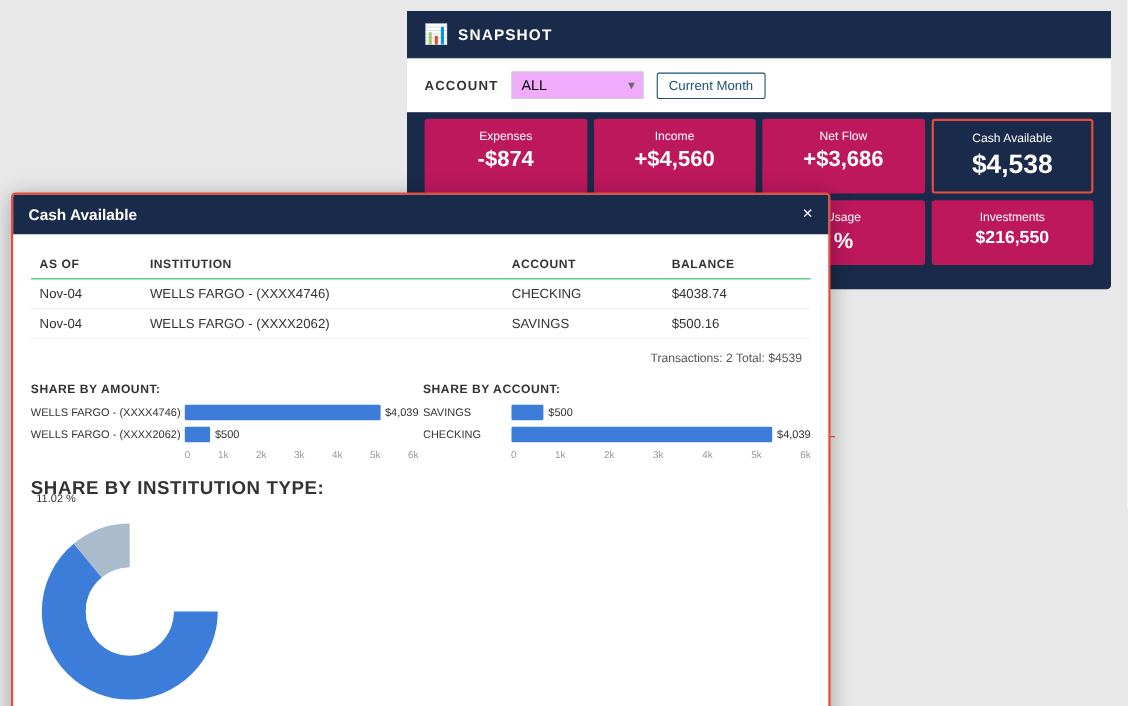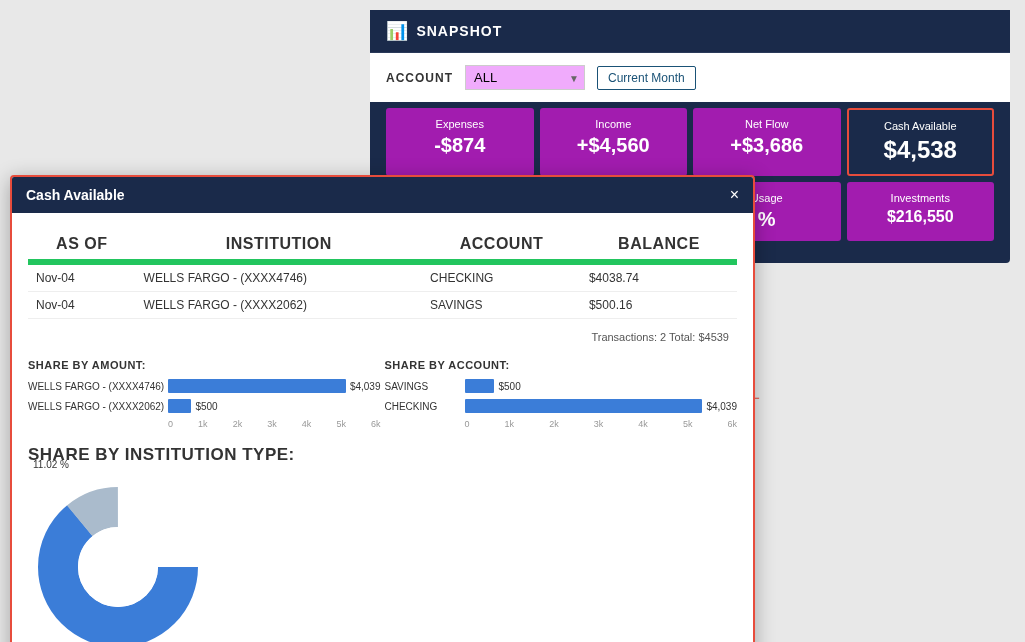--- a/index.html
+++ b/index.html
@@ -95,21 +95,21 @@
     }
 
     .metrics-grid {
       display: grid;
       grid-template-columns: repeat(4, 1fr);
       gap: 6px;
       padding: 6px 16px;
     }
 
     .metric-card {
-      background: #a21caf;
+      background: #be185d;
       color: white;
       padding: 10px 12px;
       border-radius: 3px;
       text-align: center;
     }
 
     .metric-card.dark {
       background: #1a2a4a;
       border: 2px solid #e74c3c;
     }
@@ -181,25 +181,25 @@
     
     .data-table {
       width: 100%;
       border-collapse: collapse;
       font-size: 12px;
       margin-bottom: 8px;
     }
 
     .data-table th {
       font-weight: bold;
-      font-size: 16px;
-      color: #333;
-      text-align: center;
+      font-size: 11px;
+      color: #333;
+      text-align: left;
       padding: 6px 8px;
-      border-bottom: 6px solid #22c55e;
+      border-bottom: 1px solid #22c55e;
       letter-spacing: 0.5px;
     }
 
     .data-table td {
       text-align: left;
       padding: 6px 8px;
       border-bottom: 1px solid #eee;
       font-size: 12px;
       color: #333;
     }

